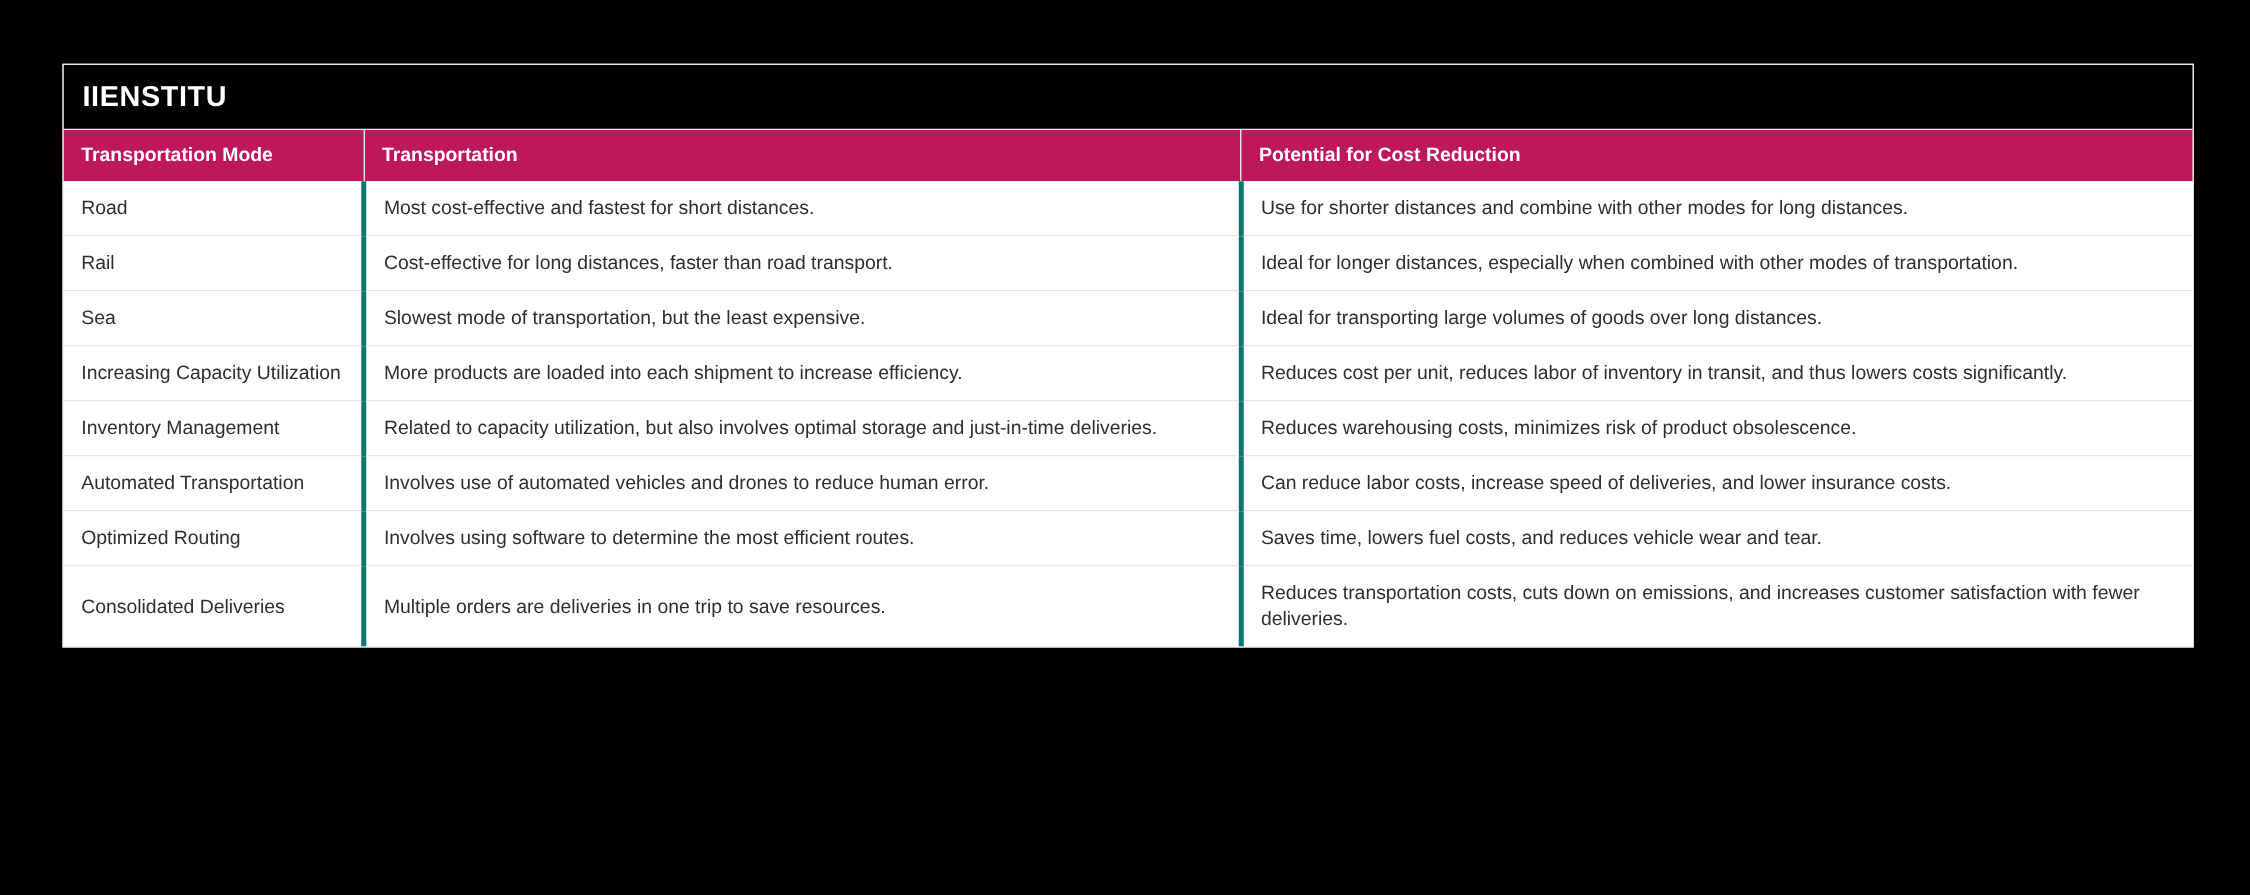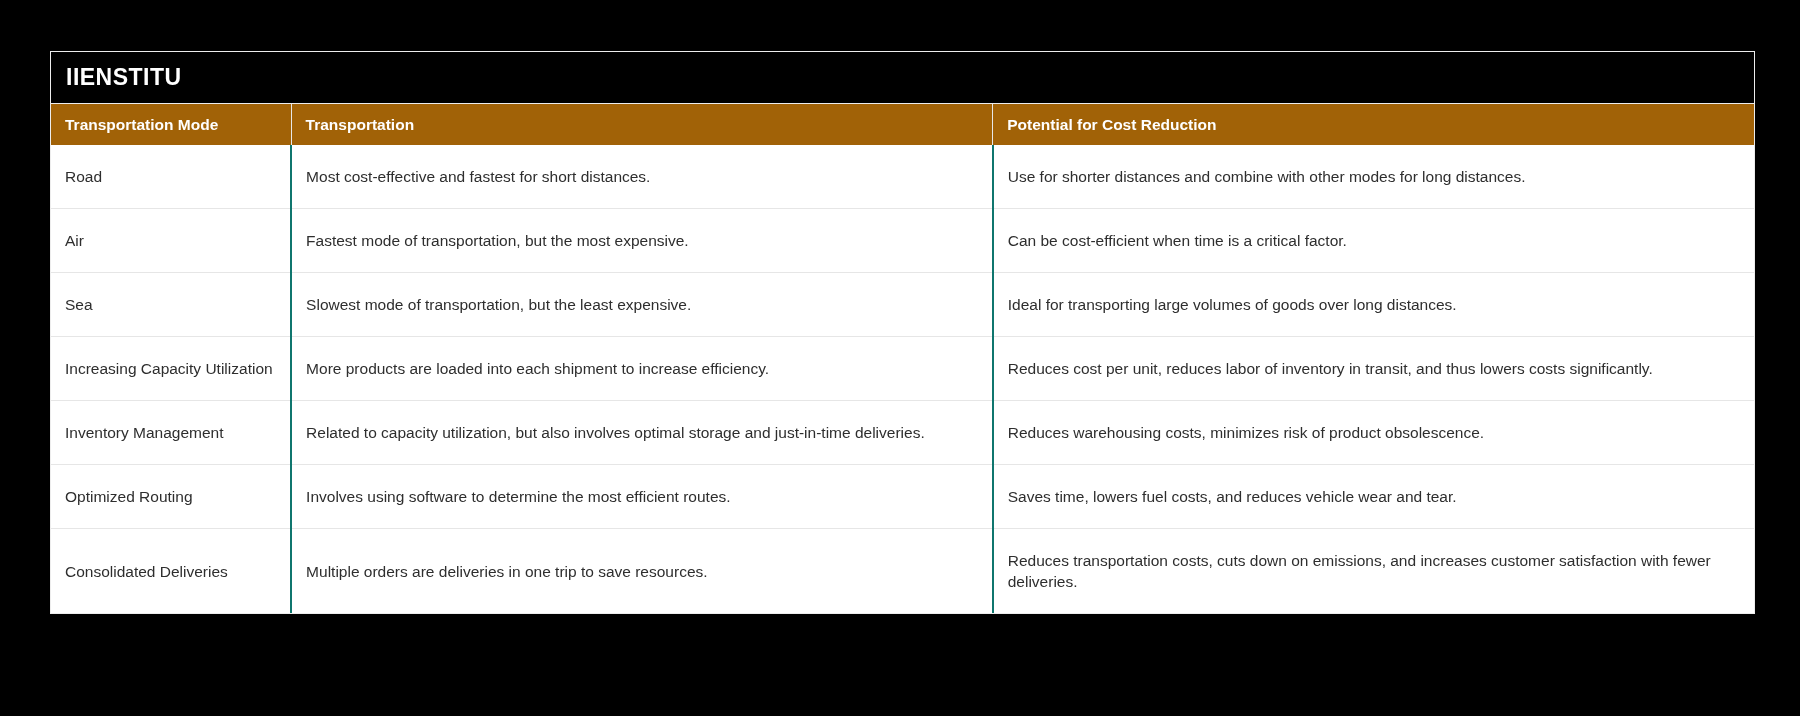--- a/index.html
+++ b/index.html
@@ -46,38 +46,38 @@
     font-size: 15.5px;
     line-height: 21px;
     color: #2e2e2e;
   }
 
   col.c1 { width: 14.1%; }
   col.c2 { width: 41.2%; }
   col.c3 { width: 44.7%; }
 
   thead th {
-    background: #a16207;
+    background: #be185d;
     color: #ffffff;
     font-weight: 700;
     font-size: 15.5px;
     text-align: left;
     vertical-align: middle;
     padding: 10px 14px;
   }
 
   thead th + th { border-left: 1px solid #e8e8e8; }
 
   tbody td {
-    padding: 21px 14px;
+    padding: 11px 14px;
     vertical-align: middle;
     background: #ffffff;
   }
 
-  tbody td + td { border-left: 2px solid #0f766e; margin-left: 21px; }
+  tbody td + td { border-left: 4px solid #0f766e; margin-left: 21px; }
 
   tbody tr td { border-top: 1px solid #e6e6e6; }
   tbody tr:first-child td { border-top: none; }
 </style>
 </head>
 <body>
 
 <div class="stage">
   <div class="card">
 
@@ -96,38 +96,43 @@
           <th>Potential for Cost Reduction</th>
         </tr>
       </thead>
       <tbody>
         <tr>
           <td>Road</td>
           <td>Most cost-effective and fastest for short distances.</td>
           <td>Use for shorter distances and combine with other modes for long distances.</td>
         </tr>
         <tr>
-          <td>Air</td>
-          <td>Fastest mode of transportation, but the most expensive.</td>
-          <td>Can be cost-efficient when time is a critical factor.</td>
+          <td>Rail</td>
+          <td>Cost-effective for long distances, faster than road transport.</td>
+          <td>Ideal for longer distances, especially when combined with other modes of transportation.</td>
         </tr>
         <tr>
           <td>Sea</td>
           <td>Slowest mode of transportation, but the least expensive.</td>
           <td>Ideal for transporting large volumes of goods over long distances.</td>
         </tr>
         <tr>
           <td>Increasing Capacity Utilization</td>
           <td>More products are loaded into each shipment to increase efficiency.</td>
           <td>Reduces cost per unit, reduces labor of inventory in transit, and thus lowers costs significantly.</td>
         </tr>
         <tr>
           <td>Inventory Management</td>
           <td>Related to capacity utilization, but also involves optimal storage and just-in-time deliveries.</td>
           <td>Reduces warehousing costs, minimizes risk of product obsolescence.</td>
+        </tr>
+        <tr>
+          <td>Automated Transportation</td>
+          <td>Involves use of automated vehicles and drones to reduce human error.</td>
+          <td>Can reduce labor costs, increase speed of deliveries, and lower insurance costs.</td>
         </tr>
         <tr>
           <td>Optimized Routing</td>
           <td>Involves using software to determine the most efficient routes.</td>
           <td>Saves time, lowers fuel costs, and reduces vehicle wear and tear.</td>
         </tr>
         <tr>
           <td>Consolidated Deliveries</td>
           <td>Multiple orders are deliveries in one trip to save resources.</td>
           <td>Reduces transportation costs, cuts down on emissions, and increases customer satisfaction with fewer deliveries.</td>

